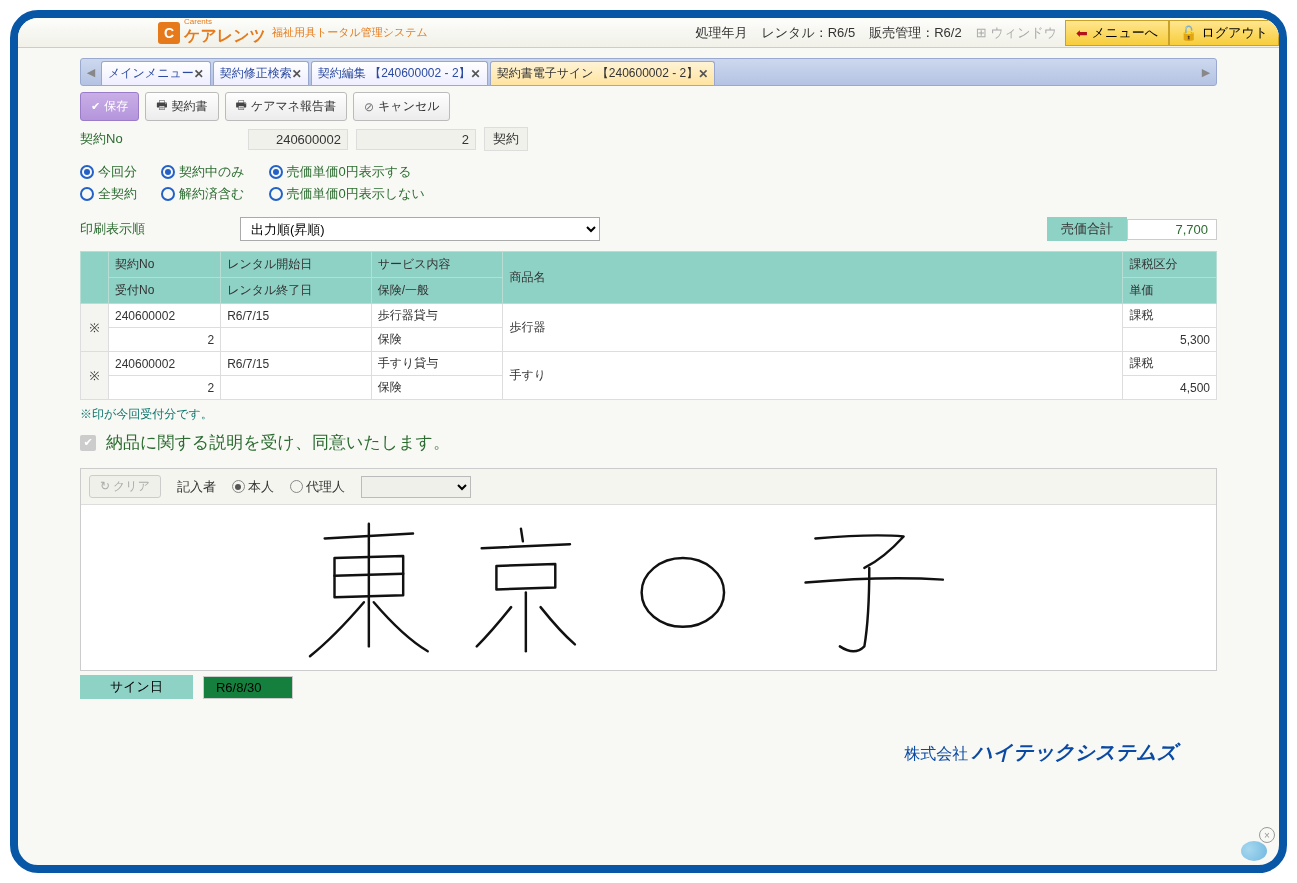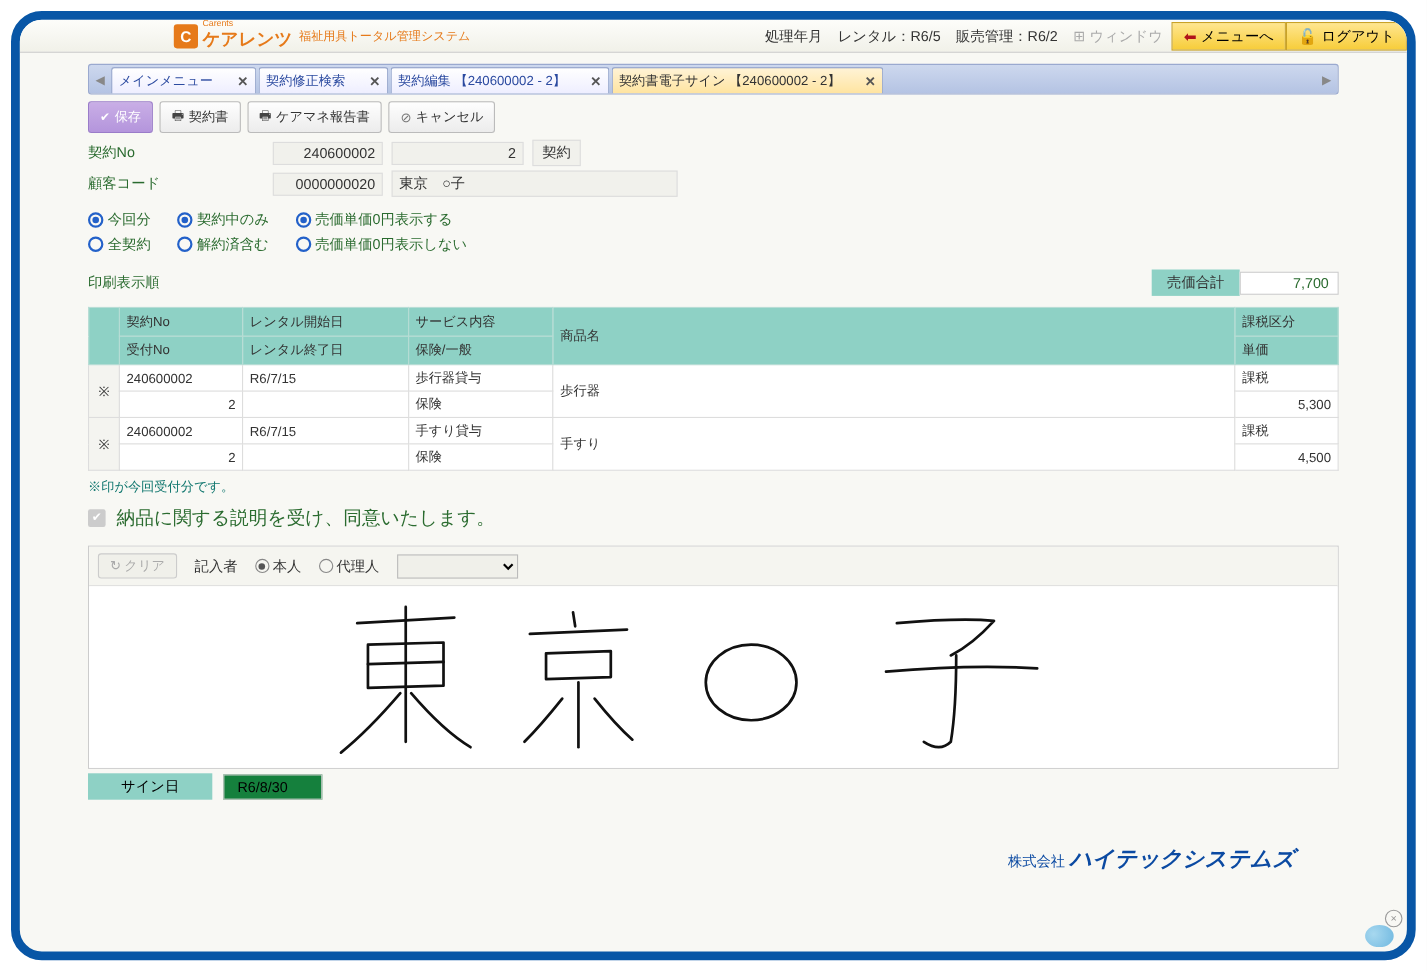--- a/index.html
+++ b/index.html
@@ -12,21 +12,21 @@
 .logo-sub { color: #e67a1a; font-size: 11px; margin-left: 6px; }
 .topbar-spacer { flex: 1; }
 .top-info { color: #333; margin-right: 14px; }
 .top-window { color: #aaa; margin-right: 8px; }
 .top-window::before { content: "⊞"; margin-right: 4px; }
 .btn-yellow { background: linear-gradient(#ffe690,#f7cd3a); border: 1px solid #c9a227; padding: 3px 10px; font-size: 13px; display: flex; align-items: center; gap: 4px; cursor: pointer; height: 26px; }
 .btn-yellow .ic { color: #b0131a; font-size: 14px; }
 .content { padding: 0 62px; }
 .tabbar { display: flex; align-items: center; background: linear-gradient(#cdd8ee,#b4c3e3); border: 1px solid #9aa9cf; height: 28px; margin-top: 10px; border-radius: 3px; }
 .tab-nav { width: 20px; text-align: center; color: #888; cursor: pointer; font-size: 11px; }
-.tab { background: linear-gradient(#fff,#eef); border: 1px solid #98a7cb; border-bottom: none; margin-top: 2px; padding: 3px 6px; font-size: 12px; color: #2b4aa0; display: flex; align-items: center; gap: 22px; border-radius: 3px 3px 0 0; margin-right: 2px; cursor: pointer; height: 24px;}
+.tab { background: linear-gradient(#fff,#eef); border: 1px solid #98a7cb; border-bottom: none; margin-top: 2px; padding: 3px 6px; font-size: 12px; color: #2b4aa0; display: flex; align-items: center; gap: 0; border-radius: 3px 3px 0 0; margin-right: 2px; cursor: pointer; height: 24px;}
 .tab.active { background: linear-gradient(#fff3d6,#ffe4a0); color: #333; }
 .tab .close { font-weight: bold; color: #555; font-size: 12px; cursor: pointer; }
 .toolbar { display: flex; gap: 6px; padding: 6px 0; }
 .tbtn { border: 1px solid #bbb; background: linear-gradient(#fefefe,#ececec); padding: 3px 10px; font-size: 12px; border-radius: 3px; cursor: pointer; display: flex; align-items: center; gap: 4px; color: #333; }
 .tbtn.save { background: linear-gradient(#c9aee6,#b495dc); border-color: #9a7cc9; color: #fff; }
 .tbtn.save::before { content: "✔"; font-size: 11px; }
 .tbtn.print::before { content: "🖶"; font-size: 12px; color: #444; }
 .tbtn.cancel::before { content: "⊘"; font-size: 12px; color: #777; }
 .form-area { font-size: 13px; color: #2a6b2f; }
 .frow { display: flex; align-items: center; margin-bottom: 4px; gap: 8px; }
@@ -60,21 +60,21 @@
 .radio-inline { display: flex; align-items: center; gap: 3px; color: #333; }
 .radio2 { width: 13px; height: 13px; border: 1px solid #888; border-radius: 50%; display: inline-flex; align-items: center; justify-content: center; }
 .radio2.on::after { content: ""; width: 6px; height: 6px; background: #555; border-radius: 50%; }
 .proxy-select { border: 1px solid #bbb; background: #f0f0ea; width: 110px; height: 22px; }
 .canvas { height: 165px; background: #fff; position: relative; padding: 4px;}
 .canvas svg { width: 100%; height: 100%; }
 .sign-date-row { display: flex; align-items: center; gap: 10px; margin-top: 4px; }
 .sign-date-label { background: #8ed1c5; padding: 3px 30px; font-size: 13px; }
 .sign-date-val { background: #15803d; border: 1px solid #ccc; padding: 3px 12px; font-size: 13px; width: 90px; }
 .footer-logo { text-align: right; color: #0b4aa2; font-weight: bold; font-size: 20px; font-style: italic; margin-top: 40px; padding-right: 40px; }
-.footer-logo .pre { font-size: 13px; font-weight: normal; font-style: normal; margin-right: 4px;}
+.footer-logo .pre { font-size: 16px; font-weight: normal; font-style: normal; margin-right: 4px;}
 .badge-corner { position: absolute; right: 4px; bottom: 4px; width: 34px; height: 34px; }
 .badge-corner .ring { position: absolute; right: 0; top: 0; width: 16px; height: 16px; border: 1px solid #999; border-radius: 50%; font-size: 10px; color: #999; display:flex; align-items:center; justify-content:center;}
 .badge-corner .fish { position: absolute; left: 0; bottom: 0; width: 26px; height: 20px; background: radial-gradient(circle at 30% 40%, #a7d8ef, #6fb8e0); border-radius: 50% 50% 50% 50%; }
 </style>
 </head>
 <body>
 
 <div class="frame">
 
   <div class="topbar">
@@ -132,25 +132,20 @@
       <button class="tbtn cancel">キャンセル</button>
     </div>
 
     <div class="form-area">
       <div class="frow">
         <span class="flabel">契約No</span>
         <span class="fval num">240600002</span>
         <span class="fval small" style="width:120px;">2</span>
         <span class="fval" style="width:44px;text-align:center;">契約</span>
       </div>
-      <div class="frow">
-        <span class="flabel">顧客コード</span>
-        <span class="fval num">0000000020</span>
-        <span class="fval txt">東京　○子</span>
-      </div>
 
       <div class="radio-group" style="margin-top:8px;">
         <div class="radio-col">
           <label class="radio-item">
               <span class="radio on"></span>
               <span>今回分</span>
             </label>
           <label class="radio-item">
               <span class="radio"></span>
               <span>全契約</span>
@@ -173,20 +168,21 @@
             </label>
           <label class="radio-item">
               <span class="radio"></span>
               <span>売価単価0円表示しない</span>
             </label>
         </div>
       </div>
 
       <div class="sort-row">
         <span class="flabel">印刷表示順</span>
+        <select class="select"><option>出力順(昇順)</option></select>
         <span class="total-label">売価合計</span>
         <span class="total-val">7,700</span>
       </div>
     </div>
 
     <table class="grid">
       <thead>
         <tr>
           <th rowspan="2"></th>
           <th>契約No</th>

